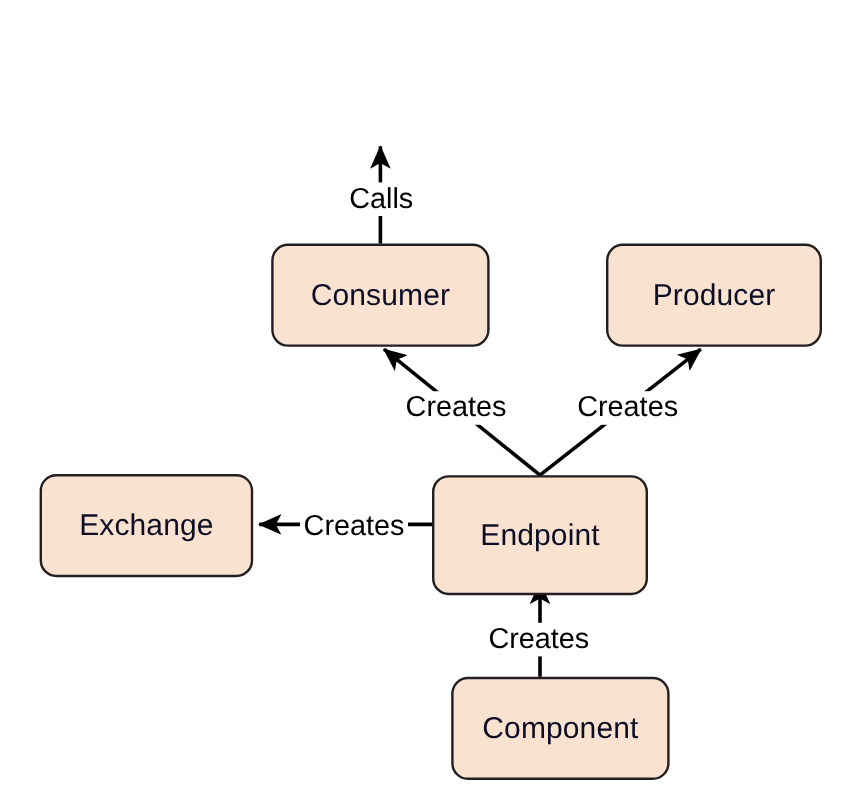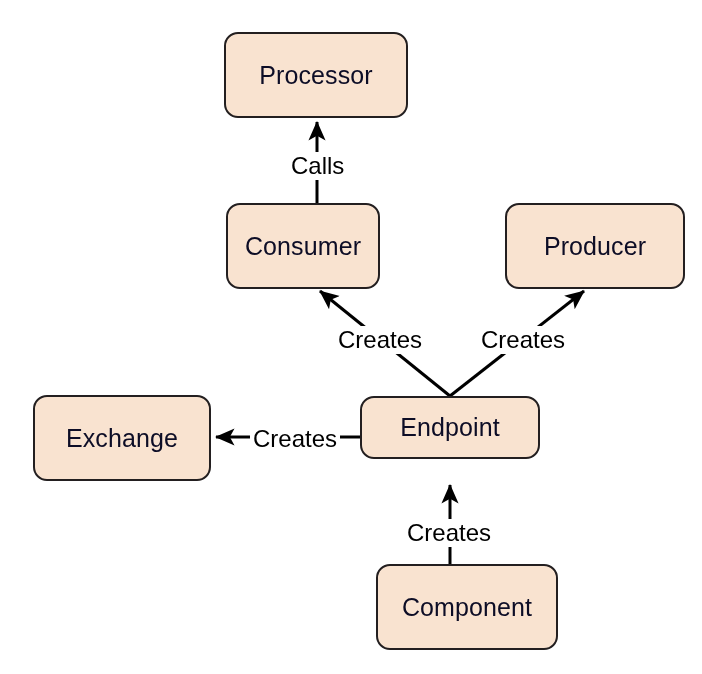--- a/index.html
+++ b/index.html
@@ -66,37 +66,34 @@
 
     <line x1="450" y1="396" x2="320" y2="291" stroke="#000000" stroke-width="3" marker-end="url(#arrowhead)"></line>
 
     <line x1="450" y1="396" x2="584" y2="291" stroke="#000000" stroke-width="3" marker-end="url(#arrowhead)"></line>
 
     <line x1="360" y1="437" x2="216" y2="437" stroke="#000000" stroke-width="3" marker-end="url(#arrowhead)"></line>
 
     <line x1="450" y1="564" x2="450" y2="485" stroke="#000000" stroke-width="3" marker-end="url(#arrowhead)"></line>
   </svg>
 
-  <div class="node" style="left:224px; top:32px; width:184px; height:86px;">
-    <span>Processor</span>
-  </div>
 
-  <div class="node" style="left:226px; top:203px; width:154px; height:86px;">
+  <div class="node" style="left:226px; top:203px; width:182px; height:86px;">
     <span>Consumer</span>
   </div>
 
   <div class="node" style="left:492px; top:203px; width:180px; height:86px;margin-left:13px;">
     <span>Producer</span>
   </div>
 
   <div class="node" style="left:33px; top:395px; width:178px; height:86px;align-items:center;">
     <span>Exchange</span>
   </div>
 
-  <div class="node" style="left:360px; top:396px; width:180px; height:63px;">
+  <div class="node" style="left:360px; top:396px; width:180px; height:100px;">
     <span>Endpoint</span>
   </div>
 
   <div class="node" style="left:376px; top:564px; width:182px; height:86px;">
     <span>Component</span>
   </div>
 
   <div class="edge-label" style="left:288px; top:152px;">Calls</div>
 
   <div class="edge-label" style="left:335px; top:326px;">Creates</div>

